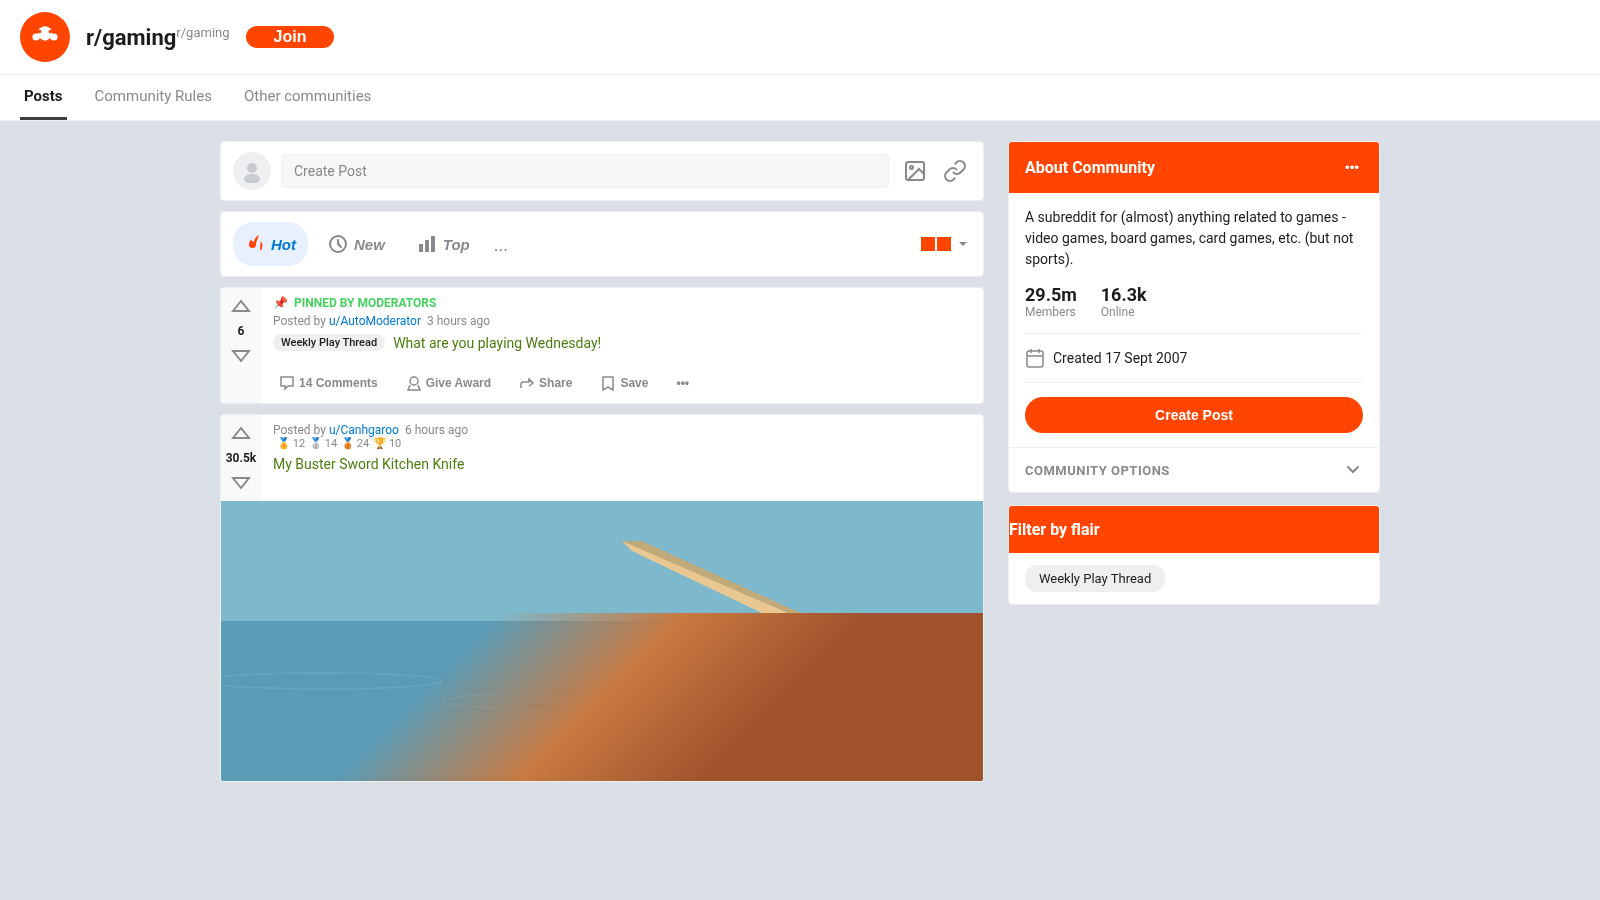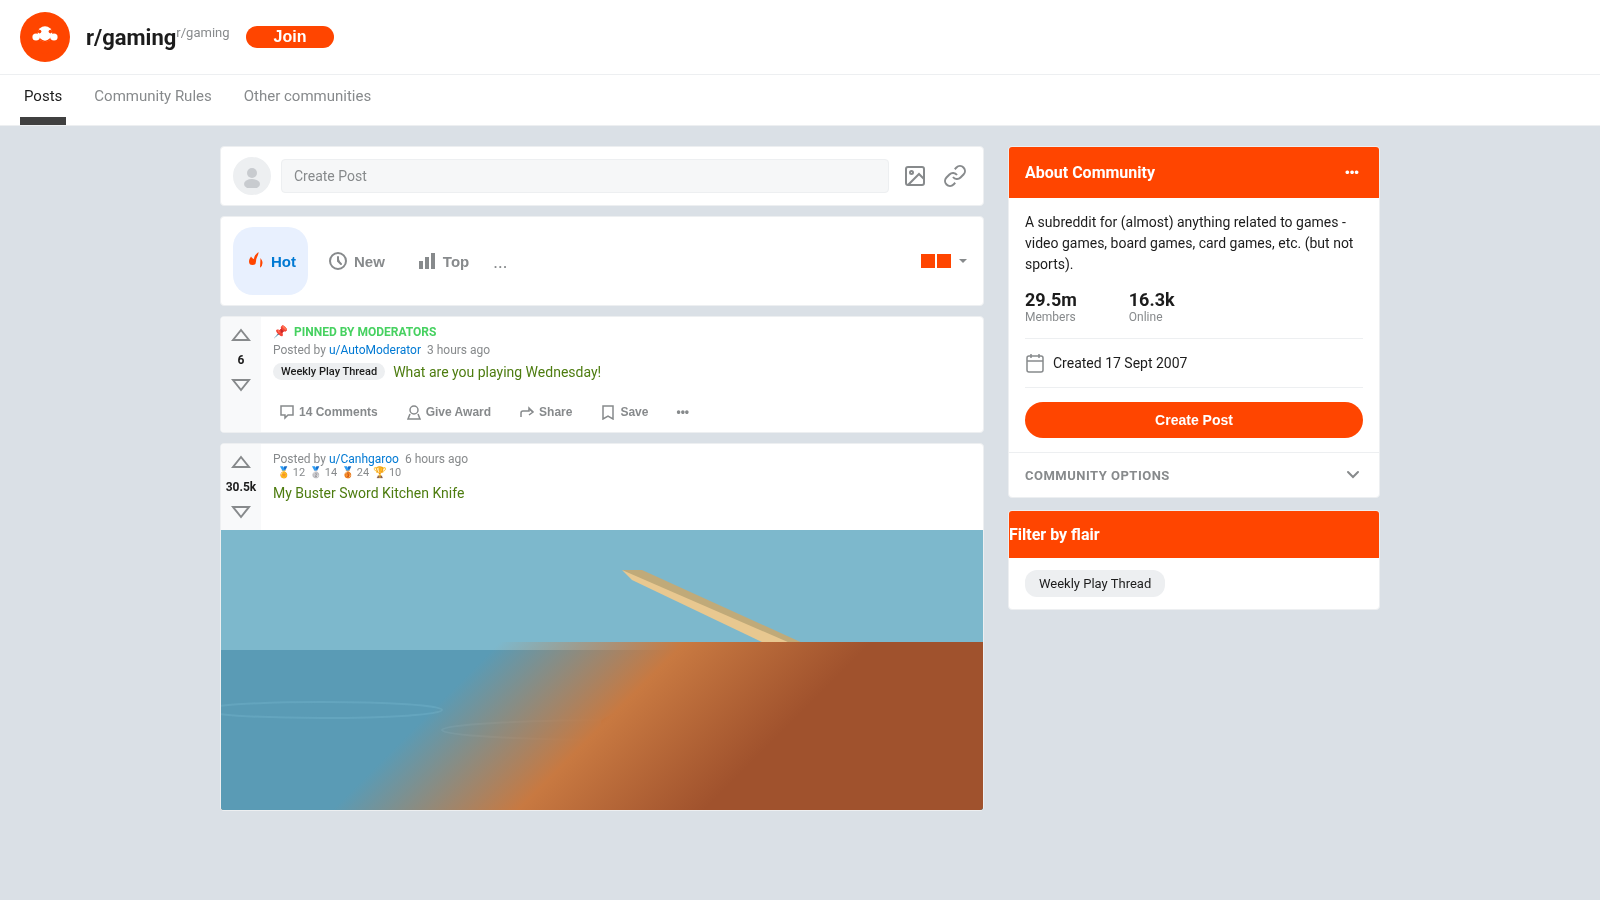--- a/index.html
+++ b/index.html
@@ -10,37 +10,37 @@
     .header-logo { width: 50px; height: 50px; border-radius: 50%; background: #ff4500; display: flex; align-items: center; justify-content: center; overflow: hidden; }
     .header-logo svg { width: 36px; height: 36px; }
     .header-title { display: flex; }
     .header-title h1 { font-size: 22px; font-weight: 700; }
     .header-title span { font-size: 13px; color: #878a8c; }
     .join-btn { background: #ff4500; color: white; border: none; border-radius: 20px; padding: 2px 28px; font-size: 16px; font-weight: 700; cursor: pointer; }
 
     
     .nav-tabs { background: white; padding: 0 20px; border-bottom: 1px solid #edeff1; display: flex; gap: 24px; }
     .nav-tab { padding: 12px 4px; font-size: 15px; color: #878a8c; cursor: pointer; border-bottom: 3px solid transparent; text-decoration: none; display: inline-block; }
-    .nav-tab.active { color: #1c1c1c; border-bottom: 8px solid #404040; font-weight: 400; }
+    .nav-tab.active { color: #1c1c1c; border-bottom: 3px solid #404040; font-weight: 700; }
 
     
     .main-layout { display: flex; max-width: 1200px; margin: 0 auto; padding: 20px 20px; gap: 24px; }
     .feed-column { flex: 1; min-width: 0; display: flex; flex-direction: column; gap: 10px; }
     .sidebar { width: 372px; flex-shrink: 0; display: flex; flex-direction: column; gap: 12px; }
 
     
     .create-post-bar { background: white; border: 1px solid #edeff1; border-radius: 4px; padding: 10px 12px; display: flex; align-items: center; gap: 10px; }
     .create-post-avatar { width: 38px; height: 38px; border-radius: 50%; background: #edeff1; border: 2px solid #edeff1; flex-shrink: 0; display: flex; align-items: center; justify-content: center; }
     .create-post-input { flex: 1; border: 1px solid #edeff1; border-radius: 4px; padding: 8px 12px; font-size: 14px; color: #878a8c; background: #f6f7f8; cursor: text; }
     .create-post-icons { display: flex; gap: 8px; align-items: center; }
     .icon-btn { background: none; border: none; cursor: pointer; color: #878a8c; padding: 4px; display: flex; align-items: center; }
 
     
     .sort-bar { background: white; border: 1px solid #edeff1; border-radius: 4px; padding: 10px 12px; display: flex; align-items: center; gap: 8px; }
-    .sort-btn { display: flex; align-items: center; gap: 6px; padding: 24px 12px; border-radius: 2px; border: none; background: none; font-size: 15px; font-weight: 700; cursor: pointer; color: #878a8c; }
+    .sort-btn { display: flex; align-items: center; gap: 6px; padding: 12px 12px; border-radius: 2px; border: none; background: none; font-size: 15px; font-weight: 700; cursor: pointer; color: #878a8c; font-style: italic; }
     .sort-btn.active { color: #0079d3; background: #e8f0fe; border-radius: 20px; }
     .sort-btn svg { width: 20px; height: 20px; }
     .sort-more { margin-left: 4px; color: #878a8c; font-size: 18px; cursor: pointer; }
     .sort-view { margin-left: auto; display: flex; align-items: center; gap: 4px; cursor: pointer; }
     .sort-view-boxes { display: flex; gap: 2px; }
     .view-box { width: 14px; height: 14px; background: #ff4500; }
 
     
     .post-card { background: white; border: 1px solid #edeff1; border-radius: 4px; overflow: hidden; }
 
@@ -62,21 +62,21 @@
 
     .post-actions { display: flex; gap: 16px; margin-top: 20px; }
     .post-action { display: flex; align-items: center; gap: 4px; color: #878a8c; font-size: 12px; font-weight: 700; cursor: pointer; padding: 4px 6px; border-radius: 2px; background: none; border: none; }
 
     
     .sidebar-card { background: white; border: 1px solid #edeff1; border-radius: 4px; overflow: hidden; }
     .sidebar-card-header { background: #ff4500; color: white; padding: 14px 16px; display: flex; align-items: center; justify-content: space-between; }
     .sidebar-card-header h3 { font-size: 16px; font-weight: 700; }
     .sidebar-card-body { padding: 14px 16px; }
     .about-desc { font-size: 14px; color: #1c1c1c; line-height: 1.5; margin-bottom: 14px; }
-    .stats-row { display: flex; gap: 52px; margin-bottom: 14px; padding-bottom: 14px; border-bottom: 1px solid #edeff1; }
+    .stats-row { display: flex; gap: 24px; margin-bottom: 14px; padding-bottom: 14px; border-bottom: 1px solid #edeff1; }
     .stat-item { display: flex; flex-direction: column; }
     .stat-value { font-size: 18px; font-weight: 700; }
     .stat-label { font-size: 12px; color: #878a8c; }
     .created-row { display: flex; align-items: center; gap: 8px; font-size: 14px; color: #1c1c1c; margin-bottom: 14px; padding-bottom: 14px; border-bottom: 1px solid #edeff1; }
     .create-post-btn { background: #ff4500; color: white; border: none; border-radius: 20px; padding: 10px; font-size: 14px; font-weight: 700; cursor: pointer; width: 100%; text-align: center; }
     .community-options { display: flex; align-items: center; justify-content: space-between; padding: 12px 16px; font-size: 13px; font-weight: 700; color: #878a8c; letter-spacing: 0.5px; cursor: pointer; border-top: 1px solid #edeff1; }
 
     
     .filter-header { background: #ff4500; color: white; padding: 14px 0; }
     .filter-header h3 { font-size: 16px; font-weight: 700; }

